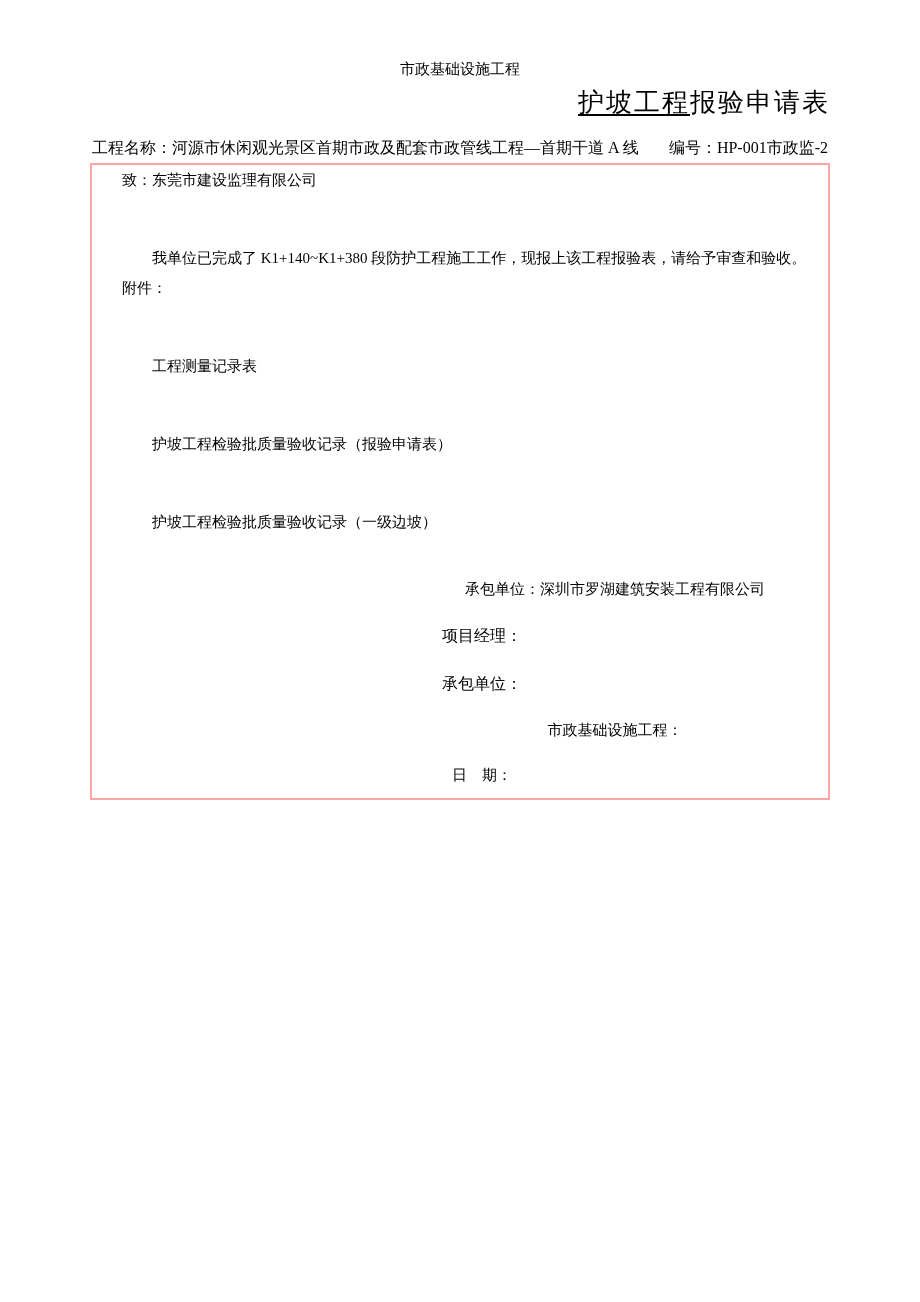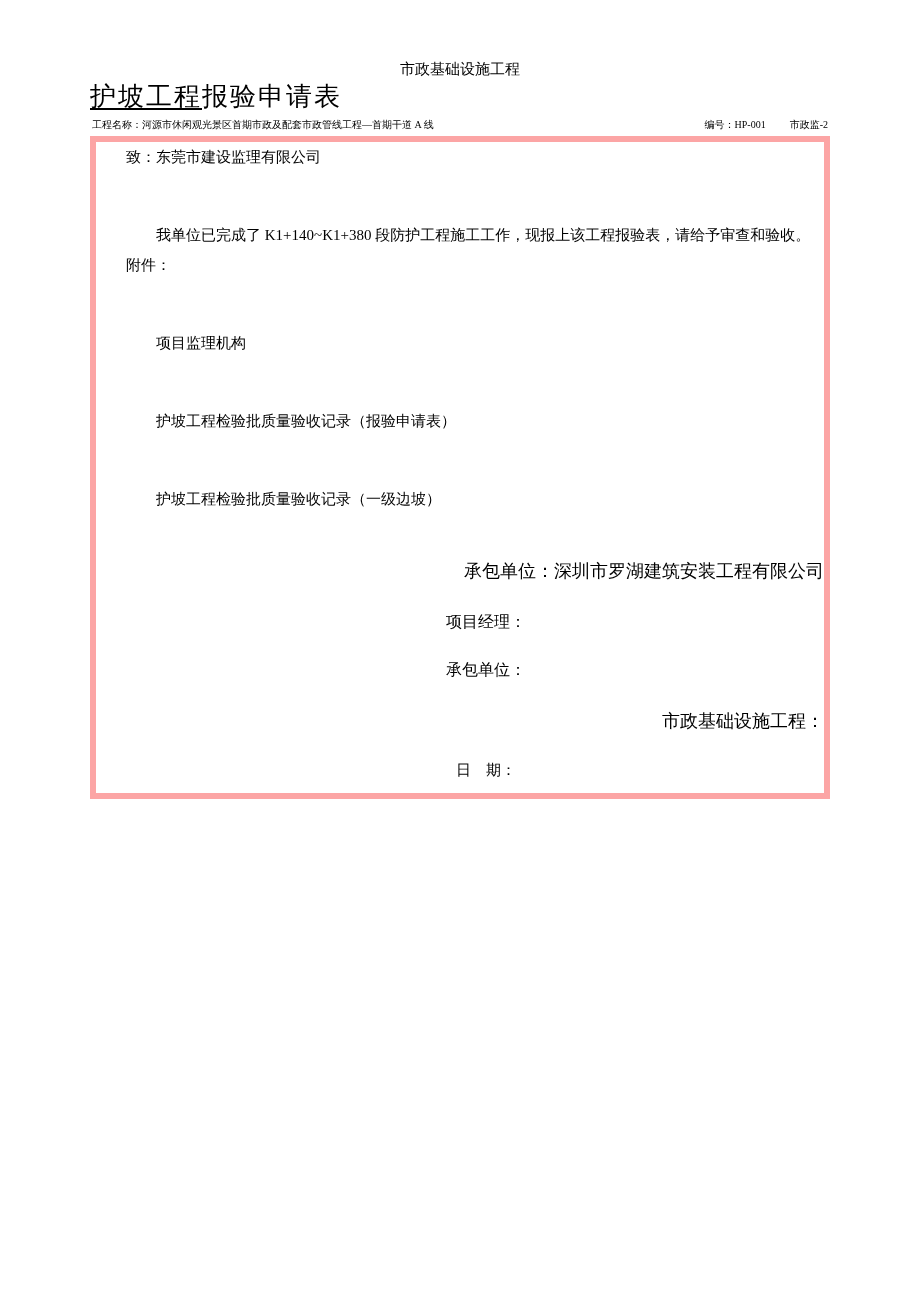--- a/index.html
+++ b/index.html
@@ -11,52 +11,51 @@
       background: #ffffff;
       font-family: "SimSun", "宋体", serif;
       color: #000000;
       width: 920px;
       margin: 0 auto;
       padding: 60px 90px 40px 90px;
     }
     .doc-header-small {
       text-align: center;
       font-size: 15px;
-      margin-bottom: 0;
+      margin-bottom: 6px;
     }
     .doc-title {
-      text-align: left;
+      text-align: right;
       font-size: 26px;
-      margin-bottom: 4px;
+      margin-bottom: 18px;
       letter-spacing: 2px;
     }
     .doc-title .underline {
       text-decoration: underline;
       text-underline-offset: 3px;
     }
     .info-line {
       display: flex;
-      font-size: 10px;
+      font-size: 16px;
       margin-bottom: 4px;
       padding: 0 2px;
     }
     .info-left {
       flex: 1;
     }
     .info-right {
       display: flex;
-      gap: 24px;
     }
     .main-table {
       width: 100%;
       border-collapse: collapse;
       table-layout: fixed;
     }
     .main-table td {
-      border: 6px solid #fca5a5;
+      border: 2px solid #fca5a5;
       vertical-align: top;
       padding: 0;
     }
     .upper-cell {
       height: 500px;
       padding: 10px 18px 18px 18px;
     }
     .lower-cell {
       height: 540px;
       padding: 10px 18px 18px 18px;
@@ -72,23 +71,23 @@
       text-indent: 4em;
       margin-top: 48px;
     }
     .justify {
       text-align: justify;
     }
     .sig-block {
       margin-top: 30px;
     }
     .sig-line {
-      font-size: 18px;
+      font-size: 15px;
       line-height: 3.0;
-      text-align: right;
+      text-align: center;
       padding-left: 310px;
     }
     .sig-line-narrow {
       font-size: 16px;
       line-height: 3.0;
       text-align: left;
       padding-left: 350px;
     }
     .sig-line-narrower {
       font-size: 15px;
@@ -140,21 +139,21 @@
   </div>
 </div>
 
 <table class="main-table">
   <tbody>
       <tr>
     <td class="upper-cell">
       <div class="para indent-1">致：东莞市建设监理有限公司</div>
       <div class="para indent-2 justify">我单位已完成了 K1+140~K1+380 段防护工程施工工作，现报上该工程报验表，请给予审查和验收。</div>
       <div class="para indent-1">附件：</div>
-      <div class="para indent-2">项目监理机构</div>
+      <div class="para indent-2">工程测量记录表</div>
       <div class="para indent-2">护坡工程检验批质量验收记录（报验申请表）</div>
       <div class="para indent-2">护坡工程检验批质量验收记录（一级边坡）</div>
 
       <div class="sig-block">
         <div class="sig-line">
           <span>承包单位：</span><span>深圳市罗湖建筑安装工程有限公司</span>
         </div>
         <div class="sig-line-narrow">项目经理：</div>
         <div class="sig-line-narrow">承包单位：</div>
         <div class="sig-line">市政基础设施工程：</div>

